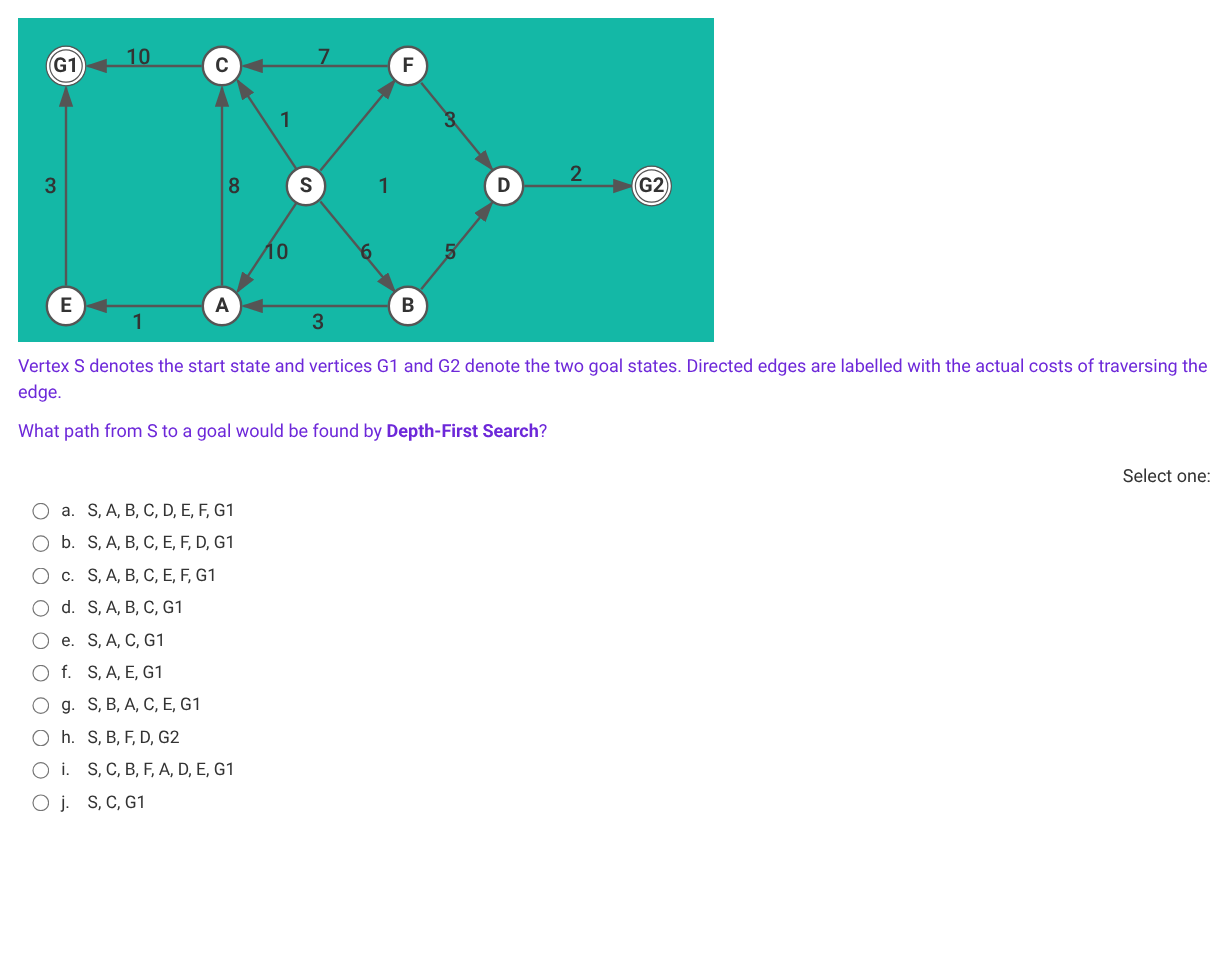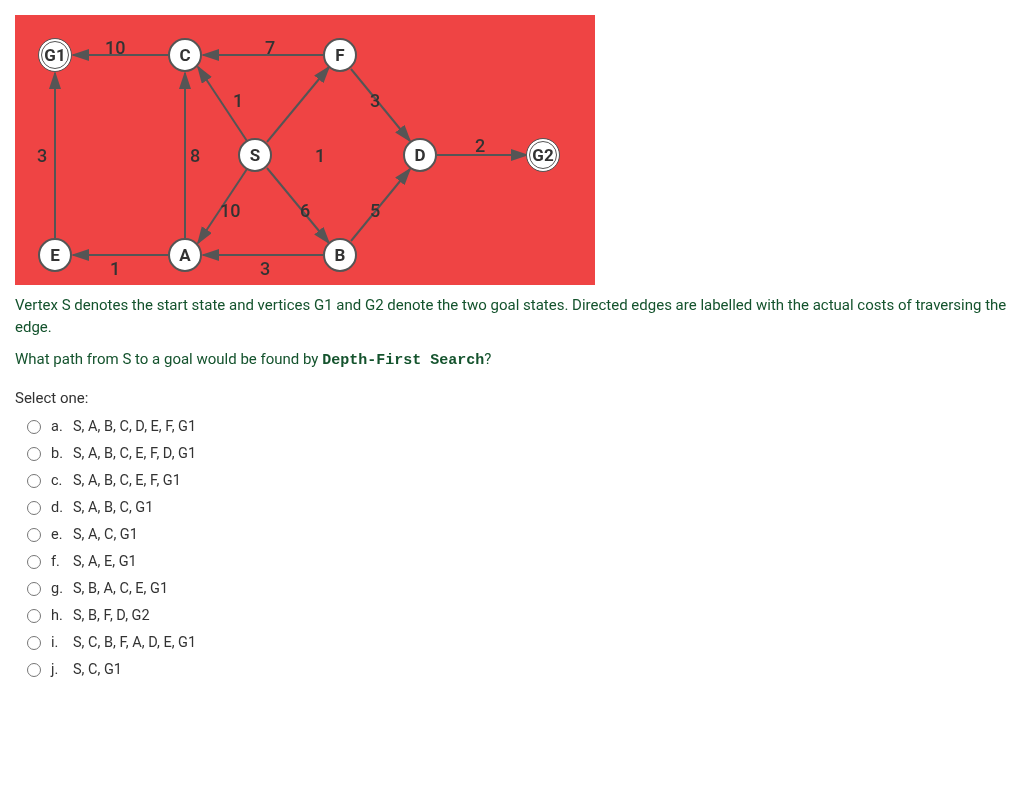--- a/index.html
+++ b/index.html
@@ -7,21 +7,21 @@
     padding: 15px;
     font-family: -apple-system, BlinkMacSystemFont, "Segoe UI", Roboto, "Helvetica Neue", Arial, sans-serif;
     font-size: 15px;
     color: #333;
     background: #fff;
   }
   .graph-box {
     width: 580px;
     height: 270px;
     position: relative;
-    background: #ef4444;
+    background: #14b8a6;
   }
   .node {
     position: absolute;
     width: 34px;
     height: 34px;
     border: 2px solid #555;
     border-radius: 50%;
     background: #fff;
     display: flex;
     align-items: center;
@@ -41,26 +41,27 @@
   }
   .edge-label {
     position: absolute;
     font-size: 18px;
     font-weight: 500;
     color: #333;
   }
   .qtext p {
     margin: 10px 0;
     line-height: 1.45;
-    color: #14532d;
+    color: #6d28d9;
   }
   .prompt {
     margin-top: 18px;
     margin-bottom: 6px;
     font-size: 15px;
+    text-align: right;
   }
   .answers {
     list-style: none;
     padding: 0;
     margin: 0;
   }
   .answers li {
     display: flex;
     align-items: center;
     padding: 5px 0 5px 12px;
@@ -68,21 +69,21 @@
   }
   .answers input[type=radio] {
     margin: 0 10px 0 0;
     width: 14px;
     height: 14px;
   }
   .opt-letter {
     width: 22px;
     display: inline-block;
   }
-  strong { font-weight: 700; font-family: Liberation Mono, monospace; }
+  strong { font-weight: 700; }
 </style>
 </head>
 <body>
 
 <div class="graph-box">
   <svg class="edge-svg">
     <defs>
       <marker id="ah" markerWidth="10" markerHeight="10" refX="8" refY="3" orient="auto" markerUnits="strokeWidth">
         <path d="M0,0 L9,3 L0,6 Z" fill="#555"></path>
       </marker>

